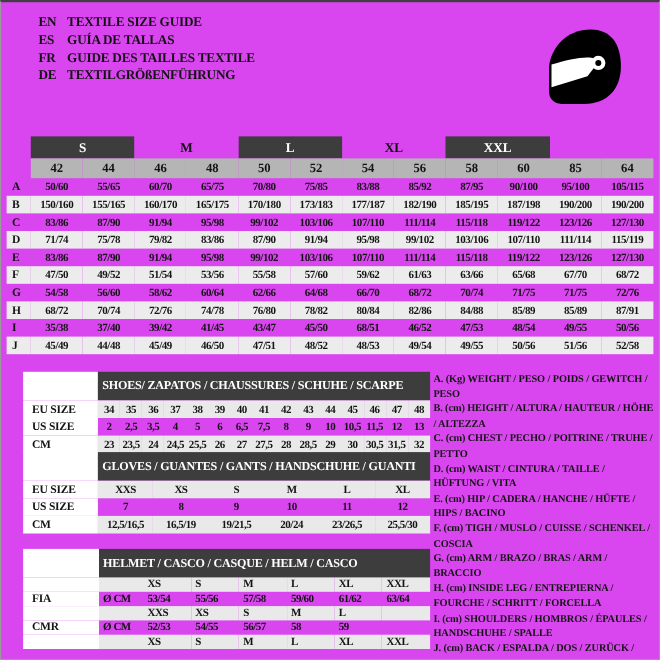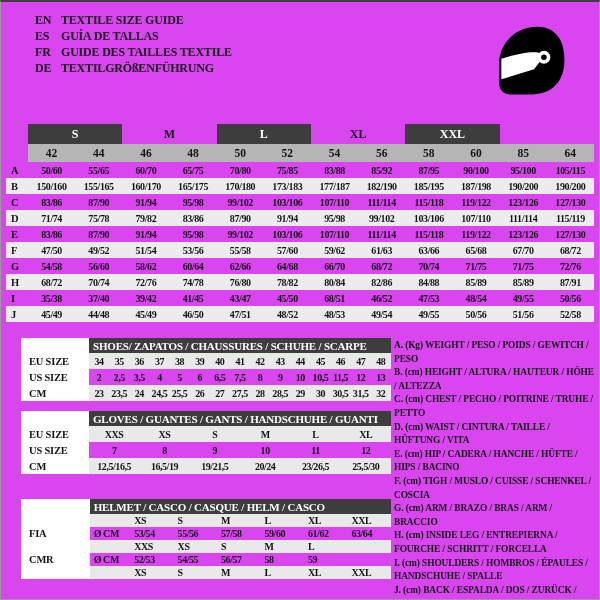--- a/index.html
+++ b/index.html
@@ -23,21 +23,21 @@
   .size-table .group-row th.dark-box { background:#3d3d3d; color:#fff; }
   .size-table .num-row td { background:#b5b5b5; height:18px; font-size:11.5px; font-weight:700; }
   .size-table tbody tr { height:16px; }
   .size-table tbody tr.alt { background:#ececec; }
   .size-table tbody td { font-size:10px; font-weight:700; letter-spacing:-0.4px; }
   .size-table tbody th.row-label { font-size:10.5px; font-weight:700; text-align:left; padding-left:5px; }
   
   .block { position:absolute; left:20px; }
   .lt { border-collapse:collapse; table-layout:fixed; width:370px; }
   .lt th, .lt td { padding:0; white-space:nowrap; }
-  .lt .dark-bar { background:#3d3d3d; color:#fff; text-align:left; padding-left:4px; font-size:11px; font-weight:700; height:15px; letter-spacing:-0.2px; }
+  .lt .dark-bar { background:#3d3d3d; color:#fff; text-align:left; padding-left:4px; font-size:11px; font-weight:700; height:26px; letter-spacing:-0.2px; }
   .lt th.spacer { background:#fff; }
   .lt tbody tr { height:16px; }
   .lt tbody tr.band td { background:#e9e9e9; }
   .lt tbody th.row-label { background:#fff; text-align:left; padding-left:8px; font-weight:700; font-size:10.5px; letter-spacing:-0.2px; }
   .lt tbody td { text-align:center; font-size:10px; font-weight:700; letter-spacing:-0.45px; }
   .shoes-block { top:336px; }
   .gloves-block { top:409px; }
   .helmet-block { top:497px; }
   .helmet-table tbody tr { height:13px; }
   .helmet-table tbody td { text-align:left; padding-left:4px; }

